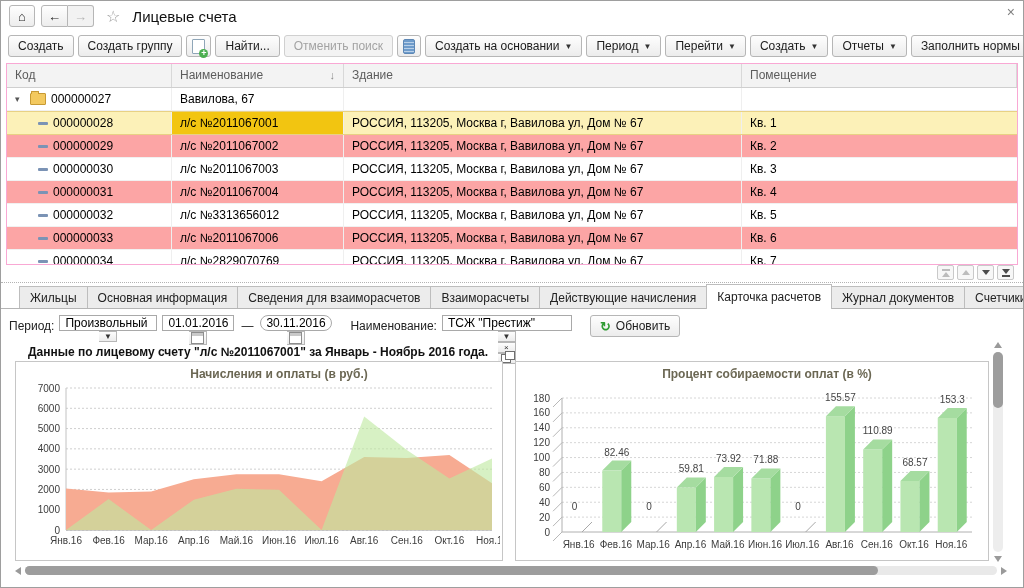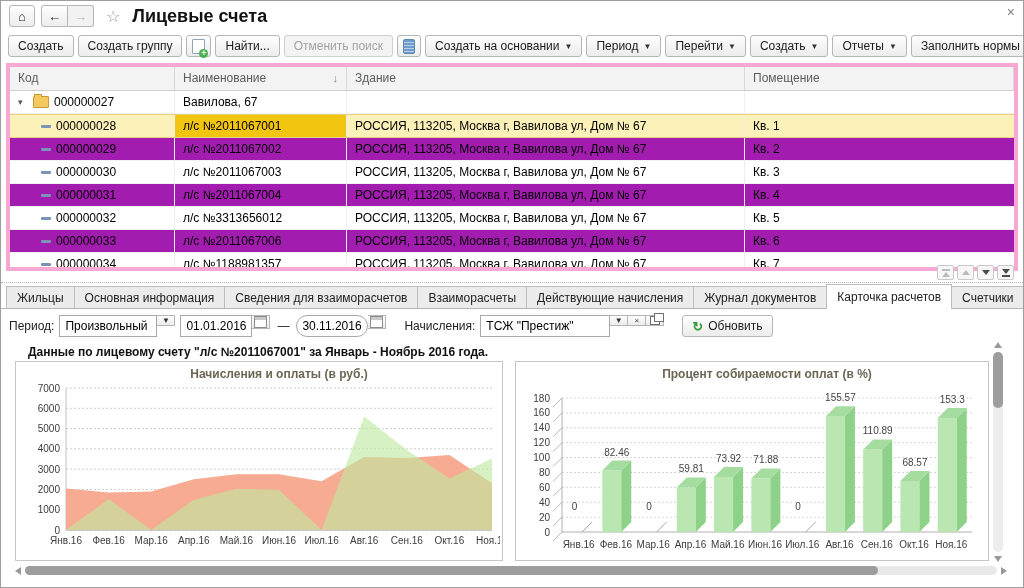--- a/index.html
+++ b/index.html
@@ -5,67 +5,67 @@
   html,body{margin:0;padding:0;background:#d8d8d8;font-family:"Liberation Sans",sans-serif;}
   .window{position:relative;width:1024px;height:588px;background:#fff;border:1px solid #9e9e9e;box-sizing:border-box;overflow:hidden;}
   
   .titlebar{position:absolute;top:0;left:0;right:0;height:30px;display:flex;align-items:center;padding:0 8px;gap:6px;background:#fff;}
   .tb-btn{display:inline-flex;align-items:center;justify-content:center;height:22px;min-width:26px;border:1px solid #b6b6b6;border-radius:3px;background:linear-gradient(#fefefe,#ededed);font-size:13px;color:#222;cursor:default;}
   .navgroup{display:flex;}
   .navgroup .tb-btn:first-child{border-radius:3px 0 0 3px;}
   .navgroup .tb-btn:last-child{border-radius:0 3px 3px 0;border-left:none;}
   .tb-btn.disabled{color:#b5b5b5;background:#f2f2f2;}
   .star{font-size:16px;color:#9a9a9a;margin-left:6px;}
-  .wtitle{font-size:18px;font-weight:bold;color:#111;margin-left:6px;}
+  .wtitle{font-size:15px;font-weight:normal;color:#111;margin-left:6px;}
   .wclose{margin-left:auto;color:#808080;font-size:14px;line-height:1;align-self:flex-start;margin-top:4px;}
   
   .toolbar{position:absolute;top:31px;left:0;right:0;height:28px;display:flex;align-items:center;padding:0 7px;gap:4px;}
   .btn{display:inline-flex;align-items:center;justify-content:center;gap:5px;height:22px;padding:0 9px;border:1px solid #b6b6b6;border-radius:3px;background:linear-gradient(#fefefe,#ececec);font-size:12px;color:#1c1c1c;white-space:nowrap;cursor:default;}
   .btn.disabled{color:#a3a3a3;background:#f3f3f3;border-color:#d0d0d0;}
   .btn .arrow{font-size:8px;color:#333;}
   .btn.icon-only{padding:0 5px;}
   .icon-copy{position:relative;width:11px;height:13px;background:#fff;border:1px solid #8fa6b8;border-radius:1px;display:inline-block;}
   .icon-copy::after{content:"+";position:absolute;right:-4px;bottom:-5px;width:9px;height:9px;line-height:9px;text-align:center;font-size:9px;font-weight:bold;color:#fff;background:#4caf50;border-radius:50%;}
   .icon-list{width:10px;height:13px;border-radius:2px;background:repeating-linear-gradient(#6f9ccB 0 2px,#b9d0e8 2px 3px);border:1px solid #5d87b5;display:inline-block;}
   
-  .grid{position:absolute;top:62px;left:5px;right:5px;height:200px;border:4px solid #f9a8d4;background:#fff;font-size:12px;overflow:hidden;}
+  .grid{position:absolute;top:62px;left:5px;right:5px;height:200px;border:1px solid #f9a8d4;background:#fff;font-size:12px;overflow:hidden;}
   .grow{display:grid;grid-template-columns:165px 172px 398px 1fr;height:22px;line-height:21px;}
   .grow.header{background:#f3f3f3;color:#5c5c5c;border-bottom:1px solid #cfcfcf;height:23px;}
   .grow.header .gcell{border-right:1px solid #d8d8d8;}
   .gcell{padding:0 8px;overflow:hidden;white-space:nowrap;border-right:1px solid #efefef;display:flex;align-items:center;gap:5px;}
   .gcell:last-child{border-right:none;}
-  .grow.alt{background:#a21caf;}
+  .grow.alt{background:#fca5a5;}
   .grow.data{border-bottom:1px solid #f1f1f1;color:#000;}
   .grow.selected{background:#fcf1b8;border-top:1px solid #e8d184;border-bottom:1px solid #e8d184;}
   .grow.selected .gcell.active-cell{background:#f2c511;}
   .sort-arrow{margin-left:auto;color:#8a8a8a;font-size:11px;}
   .expander{color:#555;font-size:9px;width:10px;}
   .indent{display:inline-block;width:18px;}
   .folder{width:14px;height:10px;background:#f3c95f;border:1px solid #c79a34;border-radius:1px;position:relative;display:inline-block;}
   .folder::before{content:"";position:absolute;top:-3px;left:0;width:6px;height:2px;background:#f3c95f;border:1px solid #c79a34;border-bottom:none;border-radius:1px 1px 0 0;}
   .dashico{width:10px;height:3px;background:#7b93b5;border-radius:1px;display:inline-block;}
   
   .listnav{position:absolute;top:264px;right:9px;display:flex;gap:3px;}
   .mini{width:17px;height:15px;border:1px solid #c9c9c9;border-radius:2px;background:#f7f7f7;display:flex;flex-direction:column;align-items:center;justify-content:center;gap:1px;}
   .tri{width:0;height:0;border-left:4px solid transparent;border-right:4px solid transparent;}
   .tri.up{border-bottom:5px solid #bcbcbc;}
   .tri.down{border-top:5px solid #4b4b4b;}
   .endbar{width:8px;height:2px;}
   .endbar.gray{background:#bcbcbc;}
   .endbar.dark{background:#4b4b4b;}
   .splitline{position:absolute;top:281px;left:0;right:0;border-top:1px dotted #b3b3b3;}
   
-  .tabs{position:absolute;top:284px;left:5px;right:5px;height:24px;display:flex;align-items:flex-end;}
+  .tabs{position:absolute;top:284px;left:18px;right:5px;height:24px;display:flex;align-items:flex-end;}
   .tab{height:22px;line-height:22px;padding:0 10px;font-size:12px;color:#222;background:#ececec;border:1px solid #bdbdbd;border-bottom:none;margin-right:-1px;white-space:nowrap;}
   .tab.active{background:#fff;height:24px;line-height:24px;position:relative;z-index:3;font-weight:normal;}
   
   .lower{position:absolute;top:307px;left:0;right:0;bottom:0;border-top:1px solid #b5b5b5;background:#fff;}
   .filterbar{position:absolute;top:6px;left:8px;display:flex;align-items:center;gap:5px;font-size:12px;color:#222;}
   .flabel{white-space:nowrap;}
-  .fieldbox{display:inline-flex;align-items:flex-start;height:22px;}
+  .fieldbox{display:inline-flex;align-items:center;height:22px;flex-direction:column;}
   .fieldbox input{height:20px;border:1px solid #a9a9a9;font:12px "Liberation Sans",sans-serif;padding:0 5px;color:#000;background:#fff;}
   .sidebtn{width:17px;border:1px solid #b6b6b6;border-left:none;background:linear-gradient(#fdfdfd,#ececec);display:flex;align-items:center;justify-content:center;font-size:8px;color:#333;}
   .cal{width:11px;height:10px;border:1px solid #8d8d8d;background:linear-gradient(#c9c9c9 0 3px,#fff 3px);display:inline-block;}
   .choose-sq{position:relative;width:8px;height:7px;border:1px solid #6f6f6f;background:#fff;display:inline-block;}
   .choose-sq::before{content:"";position:absolute;top:-4px;left:3px;width:8px;height:7px;border:1px solid #6f6f6f;background:#fff;}
   .dashsep{padding:0 2px;}
   .refresh-glyph{color:#2f9b33;font-weight:bold;font-size:13px;}
   .charts-header{position:absolute;top:36px;left:14px;width:486px;text-align:center;font-size:12px;font-weight:bold;color:#111;}
   .panel{position:absolute;border:1px solid #c6c6c6;background:#fff;}
   .panel.left{left:14px;top:52px;width:486px;height:198px;}
@@ -235,21 +235,21 @@
         <div class="gcell">л/с №2011067006</div>
         <div class="gcell">РОССИЯ, 113205, Москва г, Вавилова ул, Дом № 67</div>
         <div class="gcell">Кв. 6</div>
       </div>
       <div class="grow data">
         <div class="gcell">
           <span class="indent"></span>
           <span class="dashico"></span>
           <span>000000034</span>
         </div>
-        <div class="gcell">л/с №1188981357</div>
+        <div class="gcell">л/с №2829070769</div>
         <div class="gcell">РОССИЯ, 113205, Москва г, Вавилова ул, Дом № 67</div>
         <div class="gcell">Кв. 7</div>
       </div>
     </div>
 
   <div class="listnav" id="listnav">
       <button class="mini">
         <span class="endbar gray"></span>
         <span class="tri up"></span>
       </button>
@@ -265,22 +265,22 @@
       </button>
     </div>
   <div class="splitline"></div>
 
   <div class="tabs" id="tabs">
       <div class="tab">Жильцы</div>
       <div class="tab">Основная информация</div>
       <div class="tab">Сведения для взаиморасчетов</div>
       <div class="tab">Взаиморасчеты</div>
       <div class="tab">Действующие начисления</div>
+      <div class="tab active">Карточка расчетов</div>
       <div class="tab">Журнал документов</div>
-      <div class="tab active">Карточка расчетов</div>
       <div class="tab">Счетчики</div>
       <div class="tab">Примечания</div>
     </div>
 
   <div class="lower">
     <div class="filterbar">
       <span class="flabel">Период:</span>
       <span class="fieldbox">
         <input style="width: 86px;" value="Произвольный">
         <span class="sidebtn">▼</span>
@@ -292,21 +292,21 @@
           </span>
       </span>
       <span class="dashsep">—</span>
       <span class="fieldbox">
         <input style="width: 60px; border-radius: 11px;" value="30.11.2016">
         <span class="sidebtn">
             <span class="cal"></span>
           </span>
       </span>
       <span style="width:8px"></span>
-      <span class="flabel">Начисления:</span>
+      <span class="flabel">Наименование:</span>
       <span class="fieldbox">
         <input style="width: 118px;" value="ТСЖ &quot;Престиж&quot;">
         <span class="sidebtn">▼</span>
         <span class="sidebtn">×</span>
         <span class="sidebtn">
             <span class="choose-sq"></span>
           </span>
       </span>
       <span style="width:8px"></span>
       <button class="btn">

